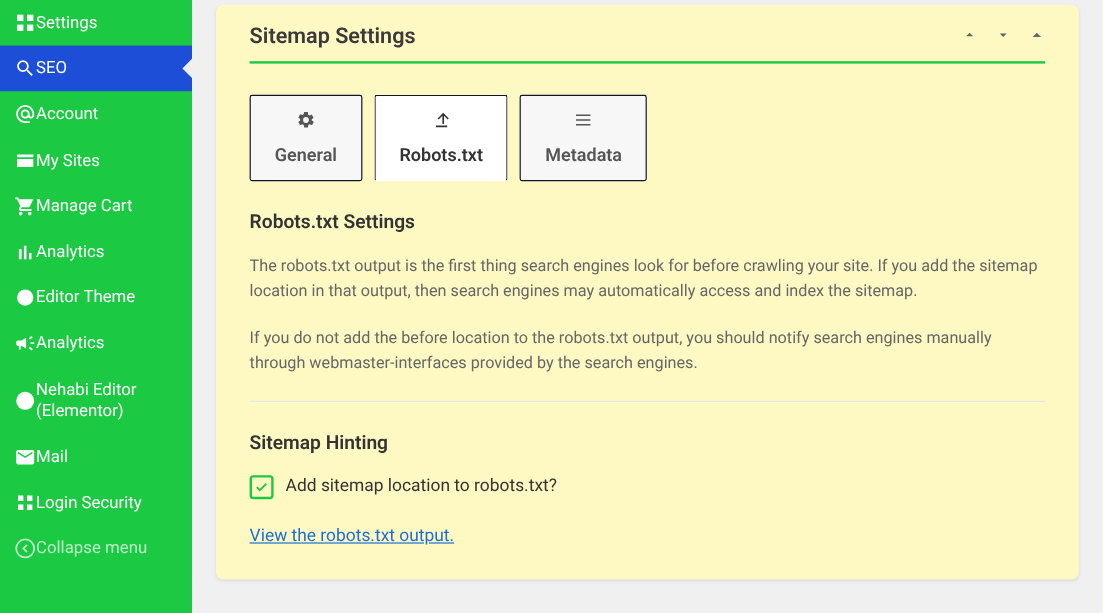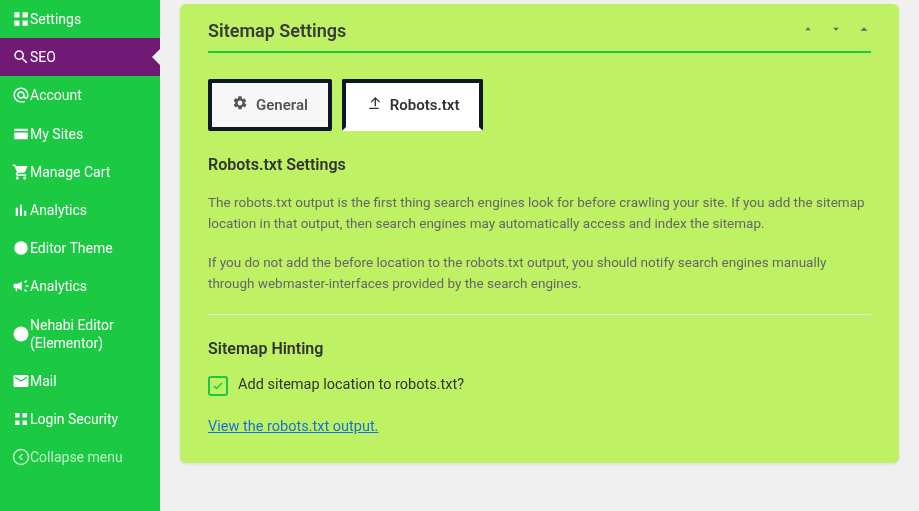--- a/index.html
+++ b/index.html
@@ -1,33 +1,33 @@
 <!DOCTYPE html>
 <html><head>
 <meta charset="utf-8">
 <style>
 * { margin: 0; padding: 0; box-sizing: border-box; }
 body { font-family: -apple-system, BlinkMacSystemFont, "Segoe UI", Roboto, sans-serif; background: #f0f0f1; width: 919px; height: 511px; overflow: hidden; }
 .app { display: flex; height: 100%; }
 .sidebar { width: 160px; background: #1bc943; color: #fff; display: flex; flex-direction: column; font-size: 14px; }
 .sidebar-item { display: flex; align-items: center; gap: 0; padding: 10px 12px; cursor: pointer; color: #fff; }
-.sidebar-item.active { background: #701a75; position: relative; }
+.sidebar-item.active { background: #1d4ed8; position: relative; }
 .sidebar-item.active::after { content: ""; position: absolute; right: 0; top: 50%; transform: translateY(-50%); width: 0; height: 0; border-top: 8px solid transparent; border-bottom: 8px solid transparent; border-right: 8px solid #f0f0f1; }
 .sidebar-item .icon { width: 18px; height: 18px; display: flex; align-items: center; justify-content: center; flex-shrink: 0; }
 .sidebar-item .icon svg { width: 18px; height: 18px; fill: currentColor; }
 .sidebar-item.collapse { color: rgba(255,255,255,0.7); }
 .sidebar-label { line-height: 1.3; }
 .main { flex: 1; padding: 0 20px 20px 20px; overflow: auto; }
-.panel { background: #bef264; border-radius: 6px; box-shadow: 0 1px 3px rgba(0,0,0,0.1); padding: 16px 28px 28px 28px; margin-top: 4px; }
+.panel { background: #fef9c3; border-radius: 6px; box-shadow: 0 1px 3px rgba(0,0,0,0.1); padding: 16px 28px 28px 28px; margin-top: 4px; }
 .panel-header { display: flex; justify-content: space-between; align-items: center; border-bottom: 2px solid #1bc943; padding-bottom: 10px; margin-bottom: 26px; }
 .panel-title { font-size: 18px; font-weight: 600; color: #3a3a3a; }
 .panel-ctrls { display: flex; gap: 14px; color: #666; }
 .panel-ctrls svg { width: 14px; height: 14px; cursor: pointer; fill: currentColor; }
 .tabs { display: flex; gap: 10px; margin-bottom: 24px; }
-.tab { display: flex; align-items: center; gap: 8px; padding: 12px 20px; border: 4px solid #0f172a; background: #f7f7f7; color: #555; font-size: 15px; font-weight: 600; cursor: pointer; border-radius: 2px; }
+.tab { display: flex; align-items: center; gap: 8px; padding: 12px 20px; border: 1px solid #0f172a; background: #f7f7f7; color: #555; font-size: 15px; font-weight: 600; cursor: pointer; border-radius: 2px; flex-direction: column; }
 .tab.active { background: #fff; border-bottom-color: #fff; color: #333; }
 .tab .icon svg { width: 16px; height: 16px; fill: currentColor; }
 .section-title { font-size: 16px; font-weight: 600; color: #333; margin-bottom: 18px; }
 .section-text { font-size: 13.5px; color: #666; line-height: 1.55; margin-bottom: 18px; }
 .divider { border: none; border-top: 1px solid #e5e5e5; margin: 20px 0 24px 0; }
 .checkbox-row { display: flex; gap: 10px; margin-bottom: 20px; }
 .checkbox { width: 20px; height: 20px; border: 2px solid #1bc943; border-radius: 3px; display: flex; align-items: center; justify-content: center; color: #1bc943; cursor: pointer; }
 .checkbox svg { width: 12px; height: 12px; stroke: #1bc943; stroke-width: 3; fill: none; }
 .checkbox-label { font-size: 14.5px; color: #333; }
 .link { color: #1a6fd6; text-decoration: underline; font-size: 14.5px; cursor: pointer; }
@@ -162,20 +162,26 @@
                 <path d="M19.14 12.94c.04-.3.06-.61.06-.94s-.02-.64-.07-.94l2.03-1.58a.5.5 0 00.12-.64l-1.92-3.32a.5.5 0 00-.61-.22l-2.39.96a7.03 7.03 0 00-1.62-.94l-.36-2.54A.5.5 0 0014 2h-4a.5.5 0 00-.49.42l-.36 2.54c-.59.24-1.13.57-1.62.94l-2.39-.96a.5.5 0 00-.61.22L2.61 8.48a.5.5 0 00.12.64l2.03 1.58c-.05.3-.07.63-.07.94s.02.64.07.94L2.73 14.16a.5.5 0 00-.12.64l1.92 3.32c.14.24.44.34.69.22l2.39-.96c.49.37 1.03.7 1.62.94l.36 2.54c.04.25.25.42.5.42h4c.25 0 .46-.17.5-.42l.36-2.54c.59-.24 1.13-.57 1.62-.94l2.39.96c.25.12.55.02.69-.22l1.92-3.32a.5.5 0 00-.12-.64l-2.03-1.58zM12 15.6A3.6 3.6 0 1112 8.4a3.6 3.6 0 010 7.2z"></path>
               </svg></span>
           <span>General</span>
         </div>
         <div class="tab active">
           <span class="icon"><svg viewBox="0 0 24 24">
                 <path d="M14 3l7 7-1.41 1.41L15 6.83V17h-2V6.83l-4.59 4.58L7 10l7-7zM5 19h14v2H5v-2z"></path>
               </svg></span>
           <span>Robots.txt</span>
         </div>
+        <div class="tab">
+          <span class="icon"><svg viewBox="0 0 24 24">
+                <path d="M3 5h18v2H3V5zm0 6h18v2H3v-2zm0 6h18v2H3v-2z"></path>
+              </svg></span>
+          <span>Metadata</span>
+        </div>
       </div>
 
       <div class="section-title">Robots.txt Settings</div>
       <p class="section-text">The robots.txt output is the first thing search engines look for before crawling your site. If you add the sitemap location in that output, then search engines may automatically access and index the sitemap.</p>
       <p class="section-text">If you do not add the before location to the robots.txt output, you should notify search engines manually through webmaster-interfaces provided by the search engines.</p>
 
       <hr class="divider">
 
       <div class="section-title">Sitemap Hinting</div>
       <div class="checkbox-row">

